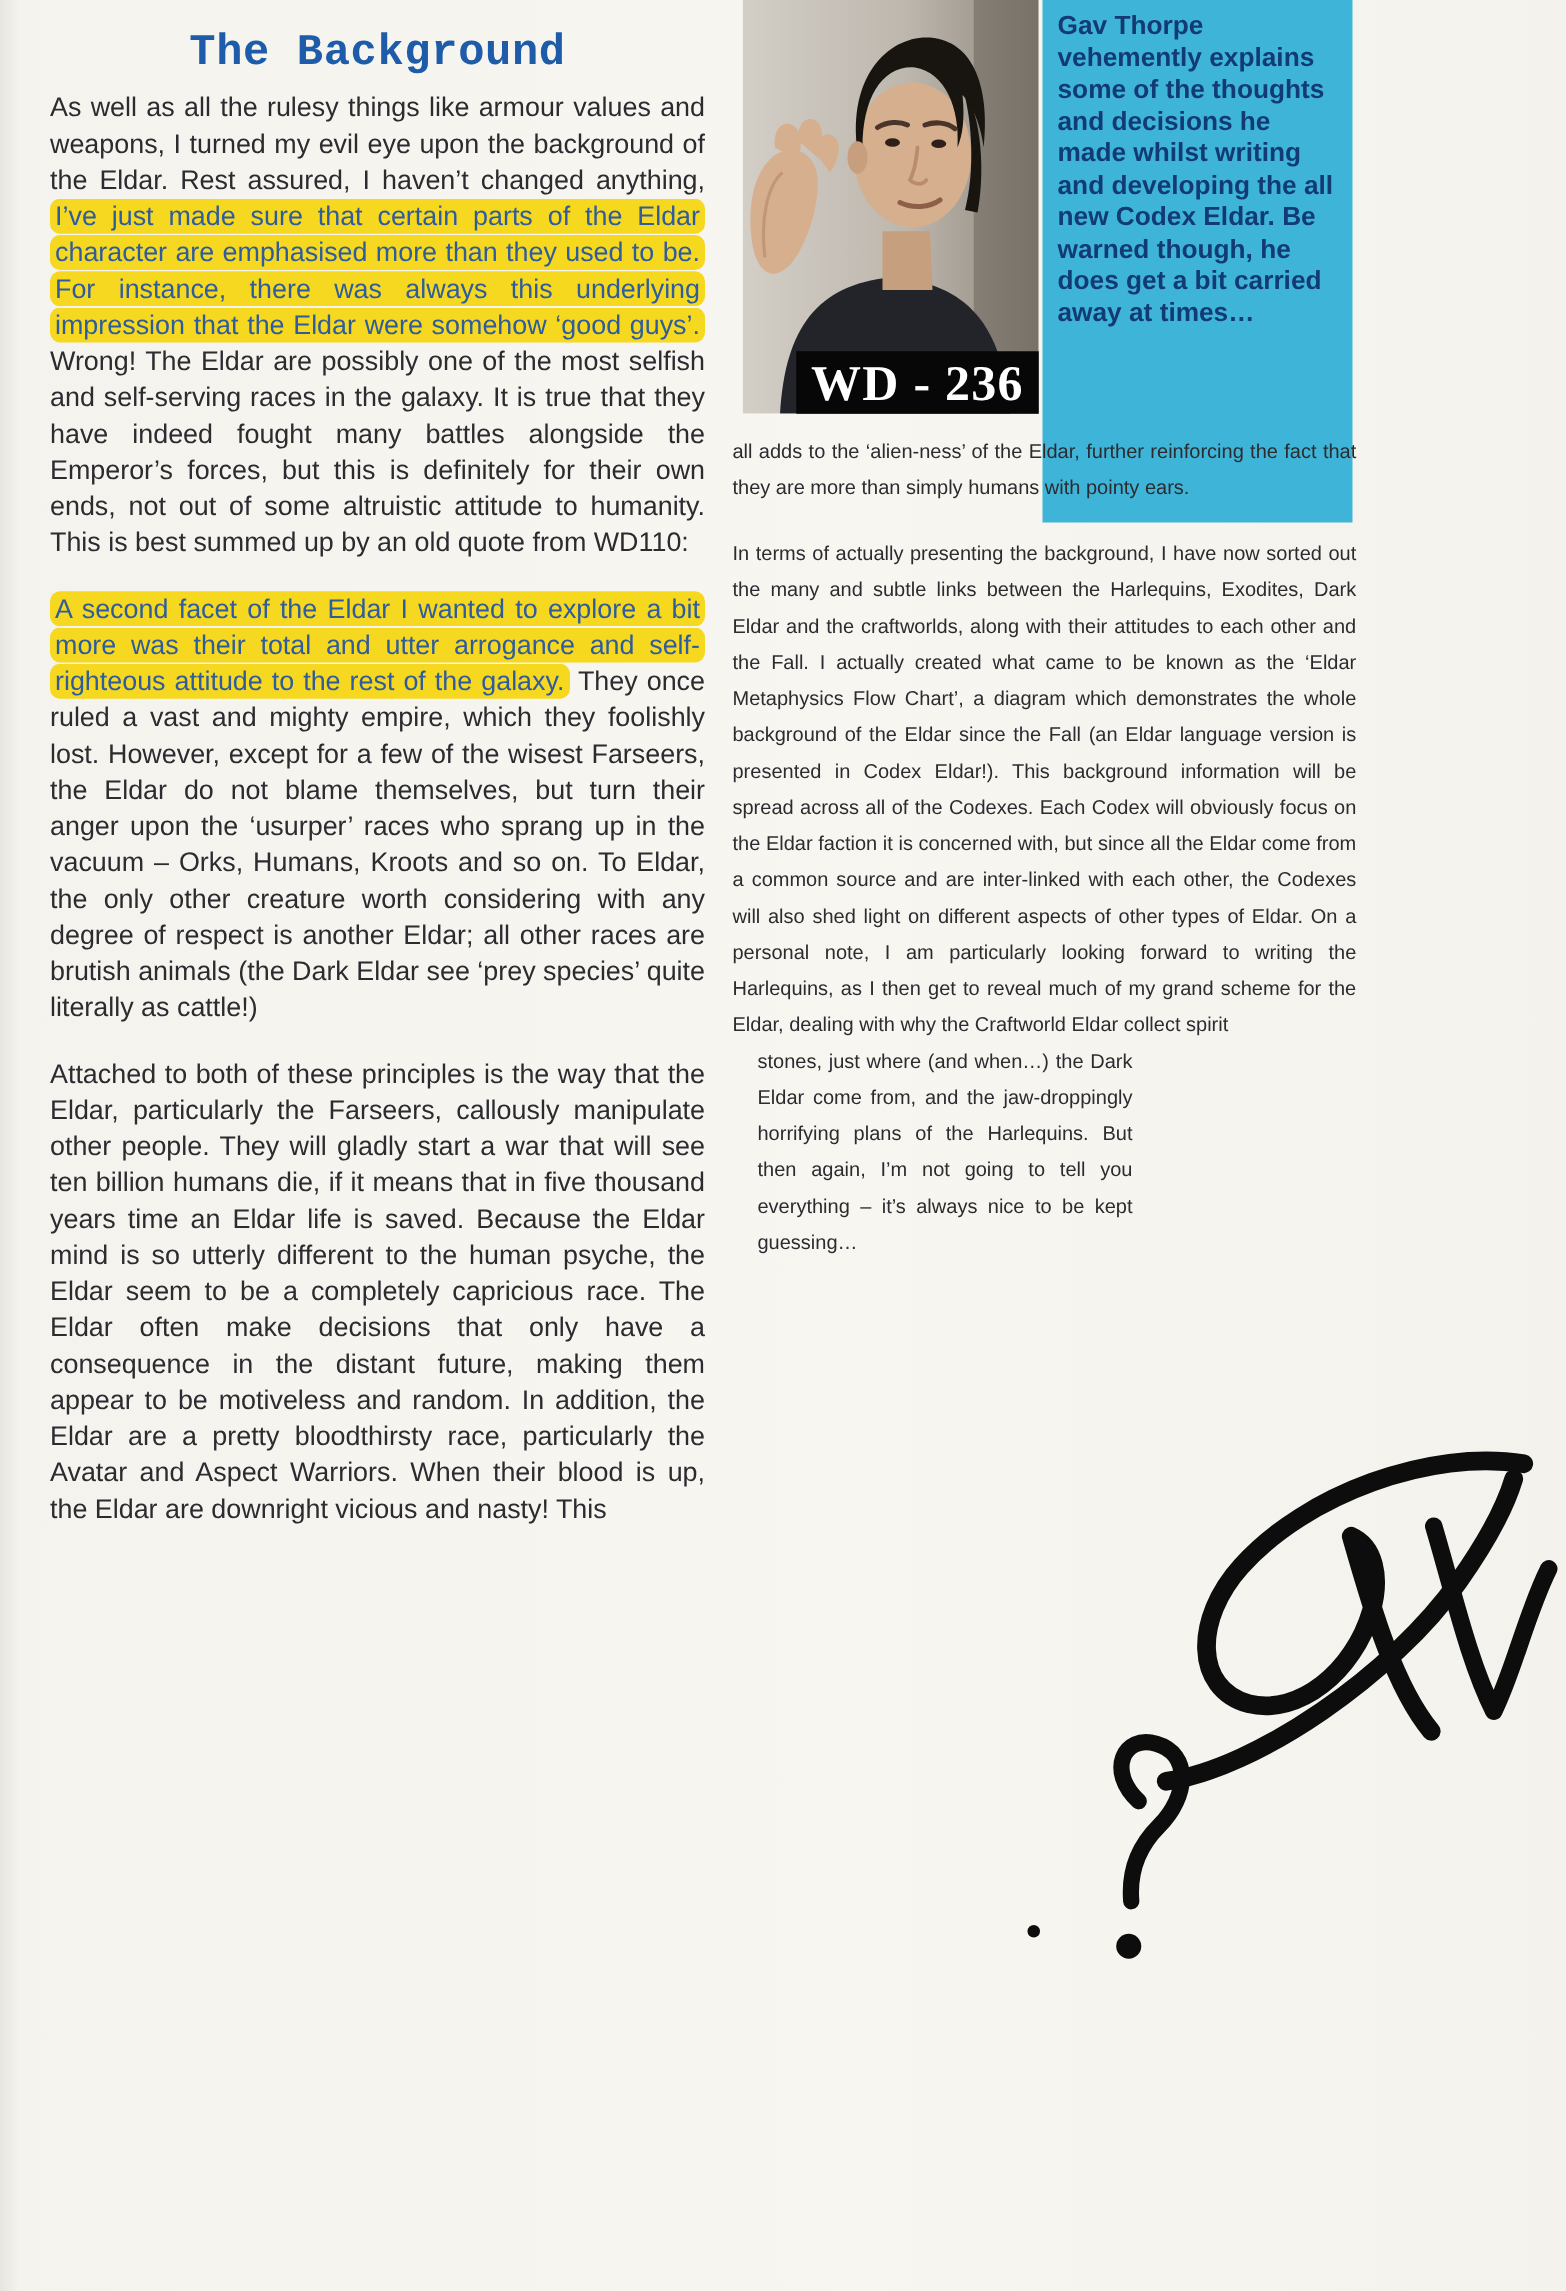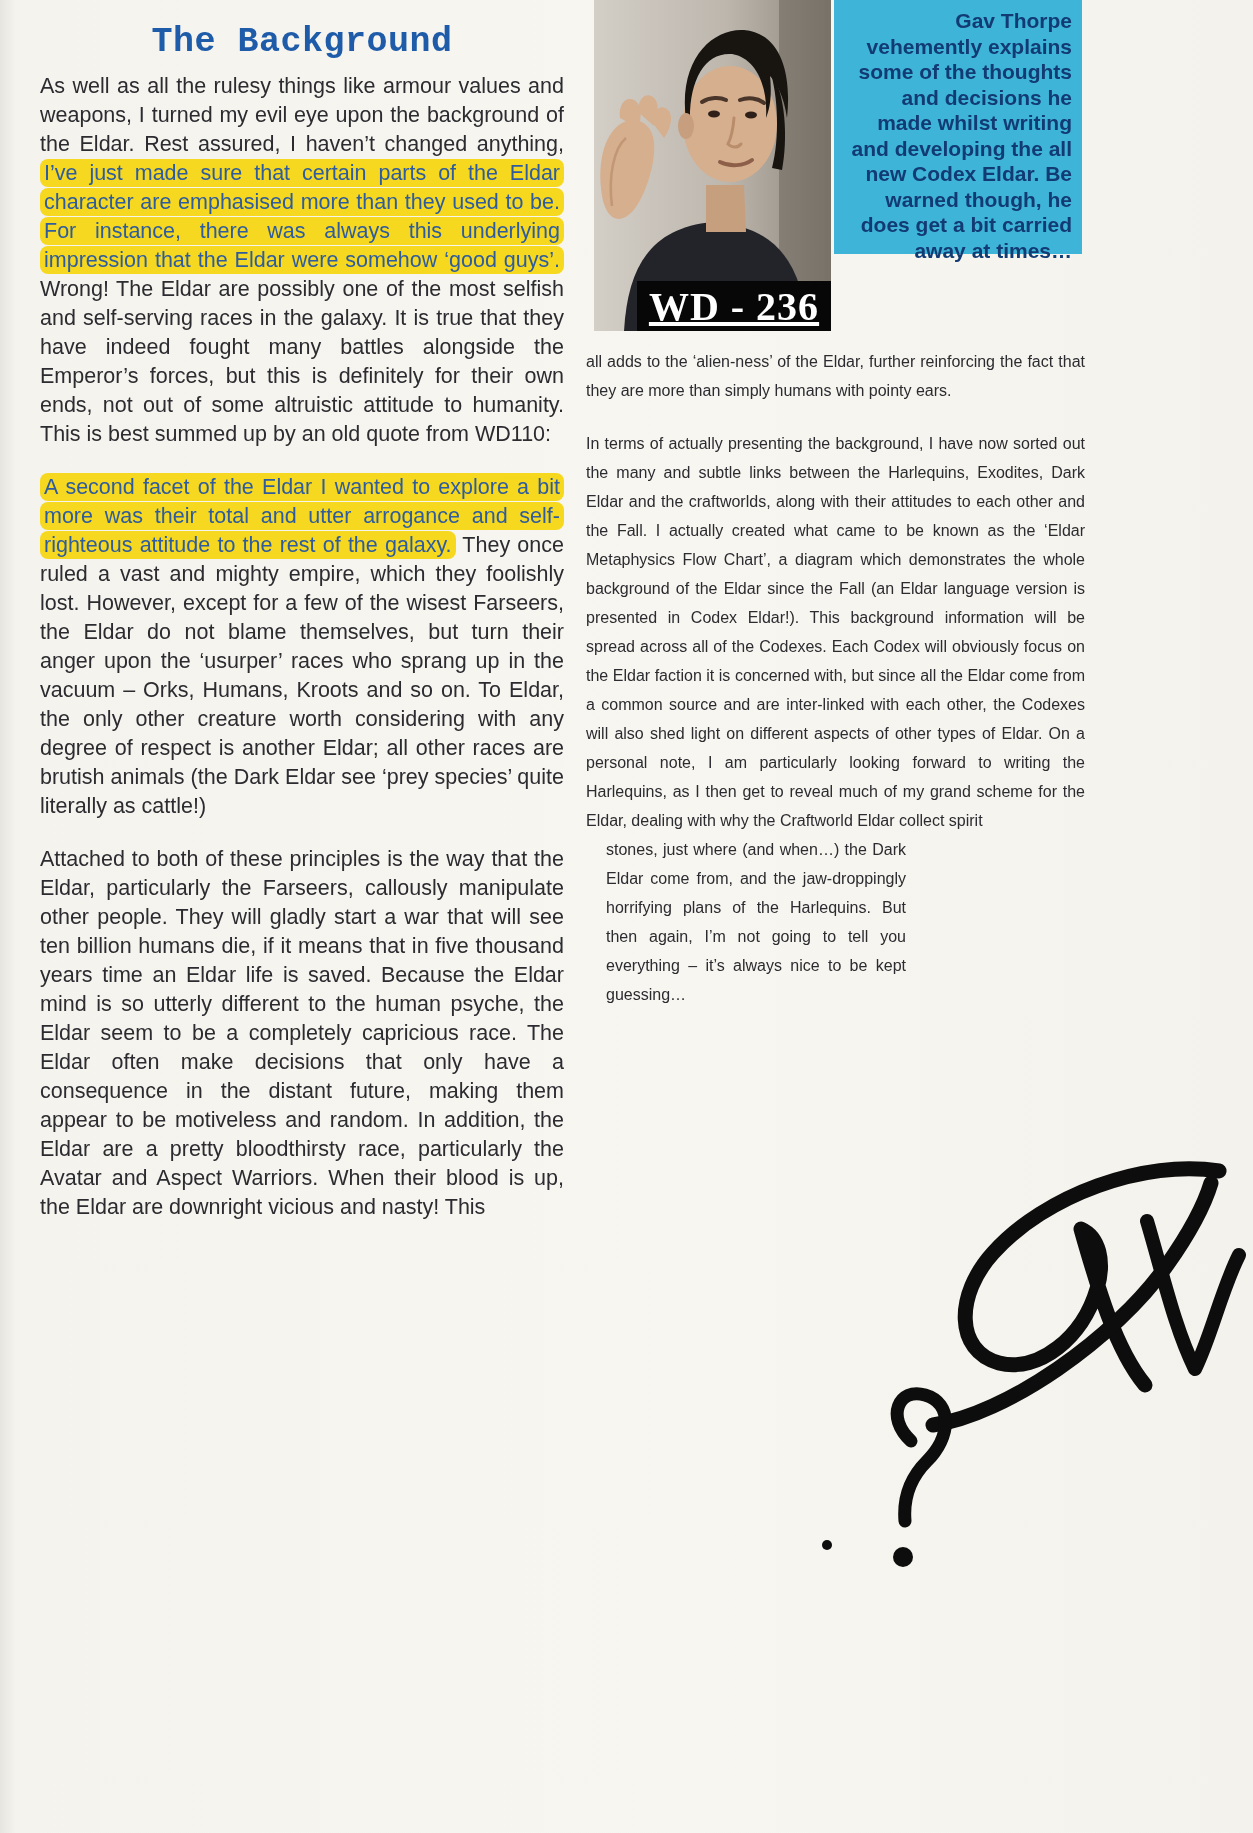--- a/index.html
+++ b/index.html
@@ -41,38 +41,37 @@
     margin-top:47px;
     -webkit-box-decoration-break:clone;
   }
 
   
   .photo {
     position:absolute; left:594px; top:0; width:237px; height:331px;
     overflow:hidden;
   }
   .infobox {
-    position:absolute; left:834px; top:0; width:248px; height:254px;
+    position:absolute; left:834px; top:0; width:248px; height:418px;
     background:#3eb5d8;
     color:#123a73;
     font-weight:bold;
     font-size:21px; line-height:25.5px;
     padding:8px 10px 24px 12px;
-    text-align:right;
+    text-align:left;
   }
   .badge {
     position:absolute; left:637px; top:281px; width:194px; height:50px;
     background:#070707;
     color:#ffffff;
     display:flex; align-items:center; justify-content:center;
     font-family:"Liberation Serif", serif;
     font-weight:bold;
     font-size:40px;
     letter-spacing:1px;
-    text-decoration:underline;
   }
 
   
   .rcol {
     position:absolute; left:586px; top:347px; width:499px;
     color:#2b2b30;
     font-size:16px; line-height:29px;
     text-align:justify;
   }
   .rcol p.flow-end { margin-bottom:0; }

